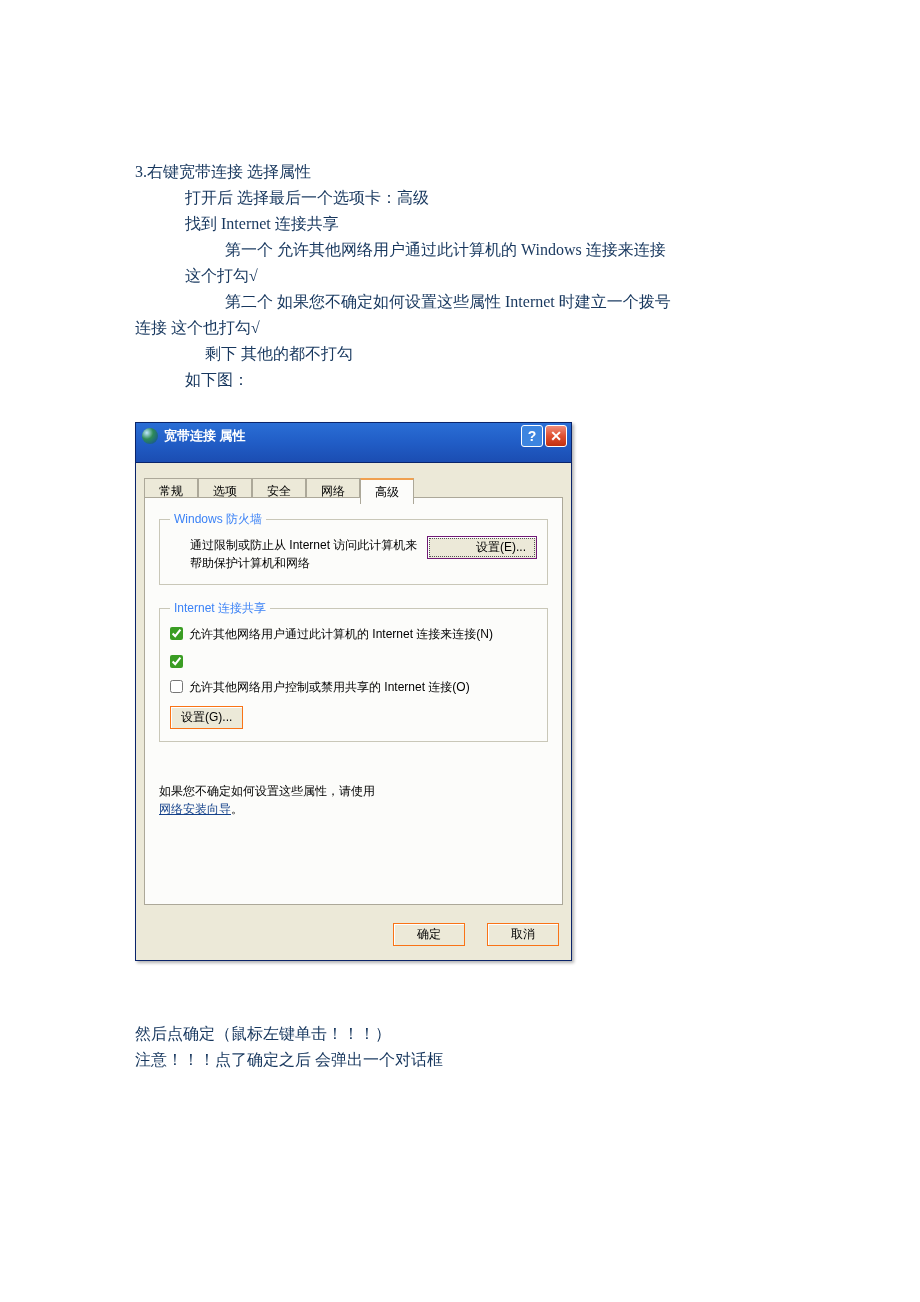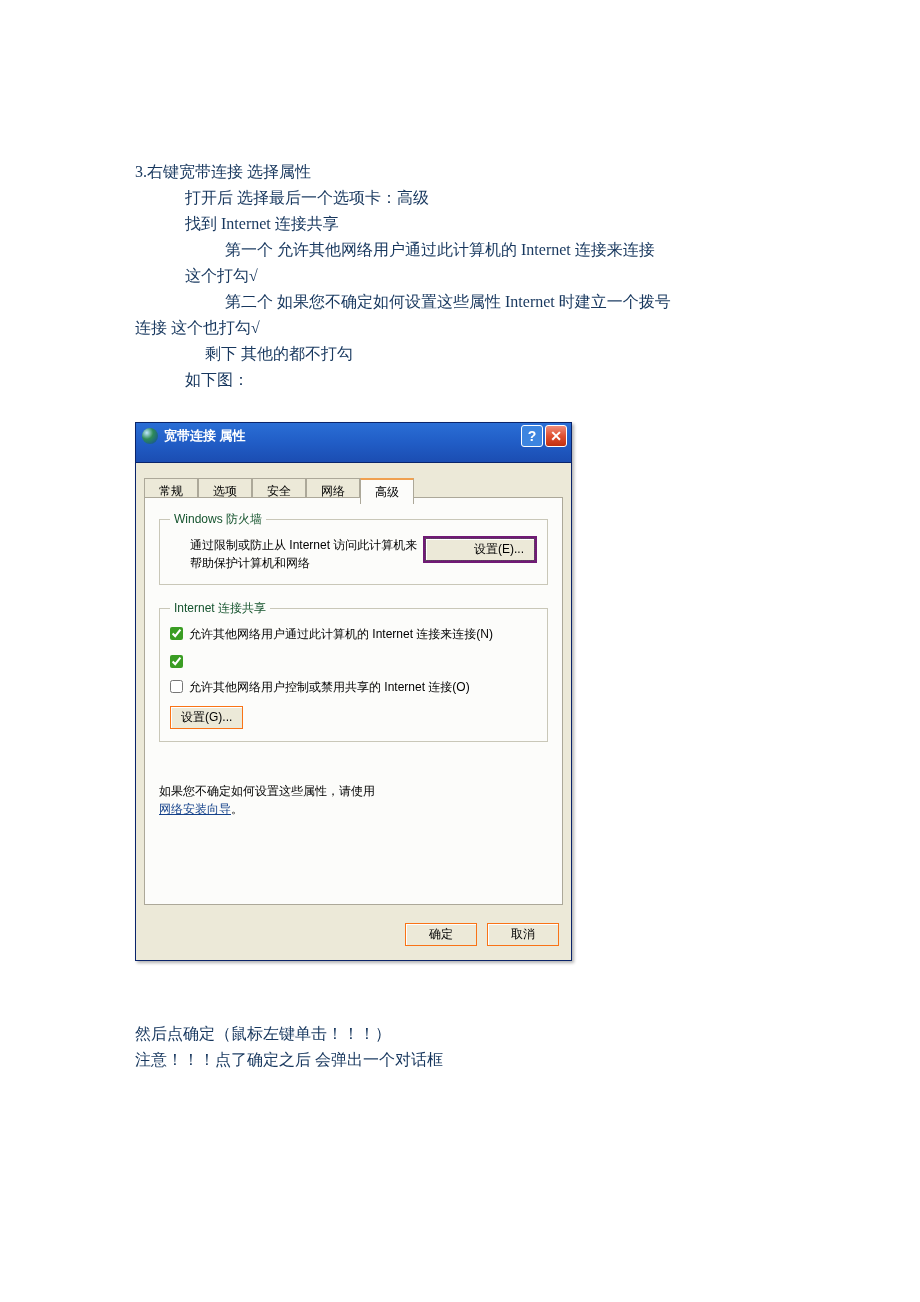--- a/index.html
+++ b/index.html
@@ -84,55 +84,55 @@
     padding: 12px 14px 14px 14px;
     min-height: 380px;
     position:relative;
   }
 
   fieldset.group {
     border:1px solid #c9c7b8;
     margin: 0 0 14px 0;
     padding: 8px 10px 12px 10px;
   }
-  fieldset.group legend { color:#14532d; font-size:12px; padding:0 4px; }
+  fieldset.group legend { color:#3b82f6; font-size:12px; padding:0 4px; }
   .row   { display:flex; align-items:flex-start; }
   .grow  { flex:1 1 auto;margin-left:20px; }
   .btn {
     border:1px solid #f97316;
     background:#ece9d8;
     padding:2px 10px;
     font-size:12px;
     box-shadow: inset 1px 1px 0 #fff;
     white-space:nowrap;
   }
-  .btn.focus { outline:1px dotted #555; outline-offset:-3px; border:3px solid #701a75;padding-left:48px; }
+  .btn.focus { outline:1px dotted #555; outline-offset:-3px; border:1px solid #701a75;padding-left:48px; }
   .cb { display:flex; align-items:flex-start; margin-bottom:10px; }
   .cb input { margin:2px 6px 0 0; accent-color:#3a9d23; }
   a.link { color:#15428b; text-decoration:underline; }
 
   .footer-btns {
-    display:flex; justify-content:flex-end; gap:10px;
+    display:flex; justify-content:flex-end; gap:22px;
     padding: 10px 12px 14px 12px;
     background:#ece9d8;
   }
   .footer-btns .btn { min-width:72px; text-align:center; }
 
   .note-text { line-height:1.6; }
 </style>
 </head>
 <body>
 
 <div class="page">
 
   <div class="instr-block">
     <p>3.右键宽带连接 选择属性</p>
     <p class="indent1">打开后 选择最后一个选项卡：高级</p>
     <p class="indent1">找到 Internet 连接共享</p>
-    <p class="indent2">第一个    允许其他网络用户通过此计算机的 Internet 连接来连接</p>
+    <p class="indent2">第一个    允许其他网络用户通过此计算机的 Windows 连接来连接</p>
     <p class="indent1">这个打勾√</p>
     <p class="indent2">第二个   如果您不确定如何设置这些属性 Internet 时建立一个拨号</p>
     <p>连接   这个也打勾√</p>
     <p class="indent3">剩下 其他的都不打勾</p>
     <p class="indent1">如下图：</p>
   </div>
 
   <div class="dialog">
     <div class="titlebar">
       <div class="globe"></div>

